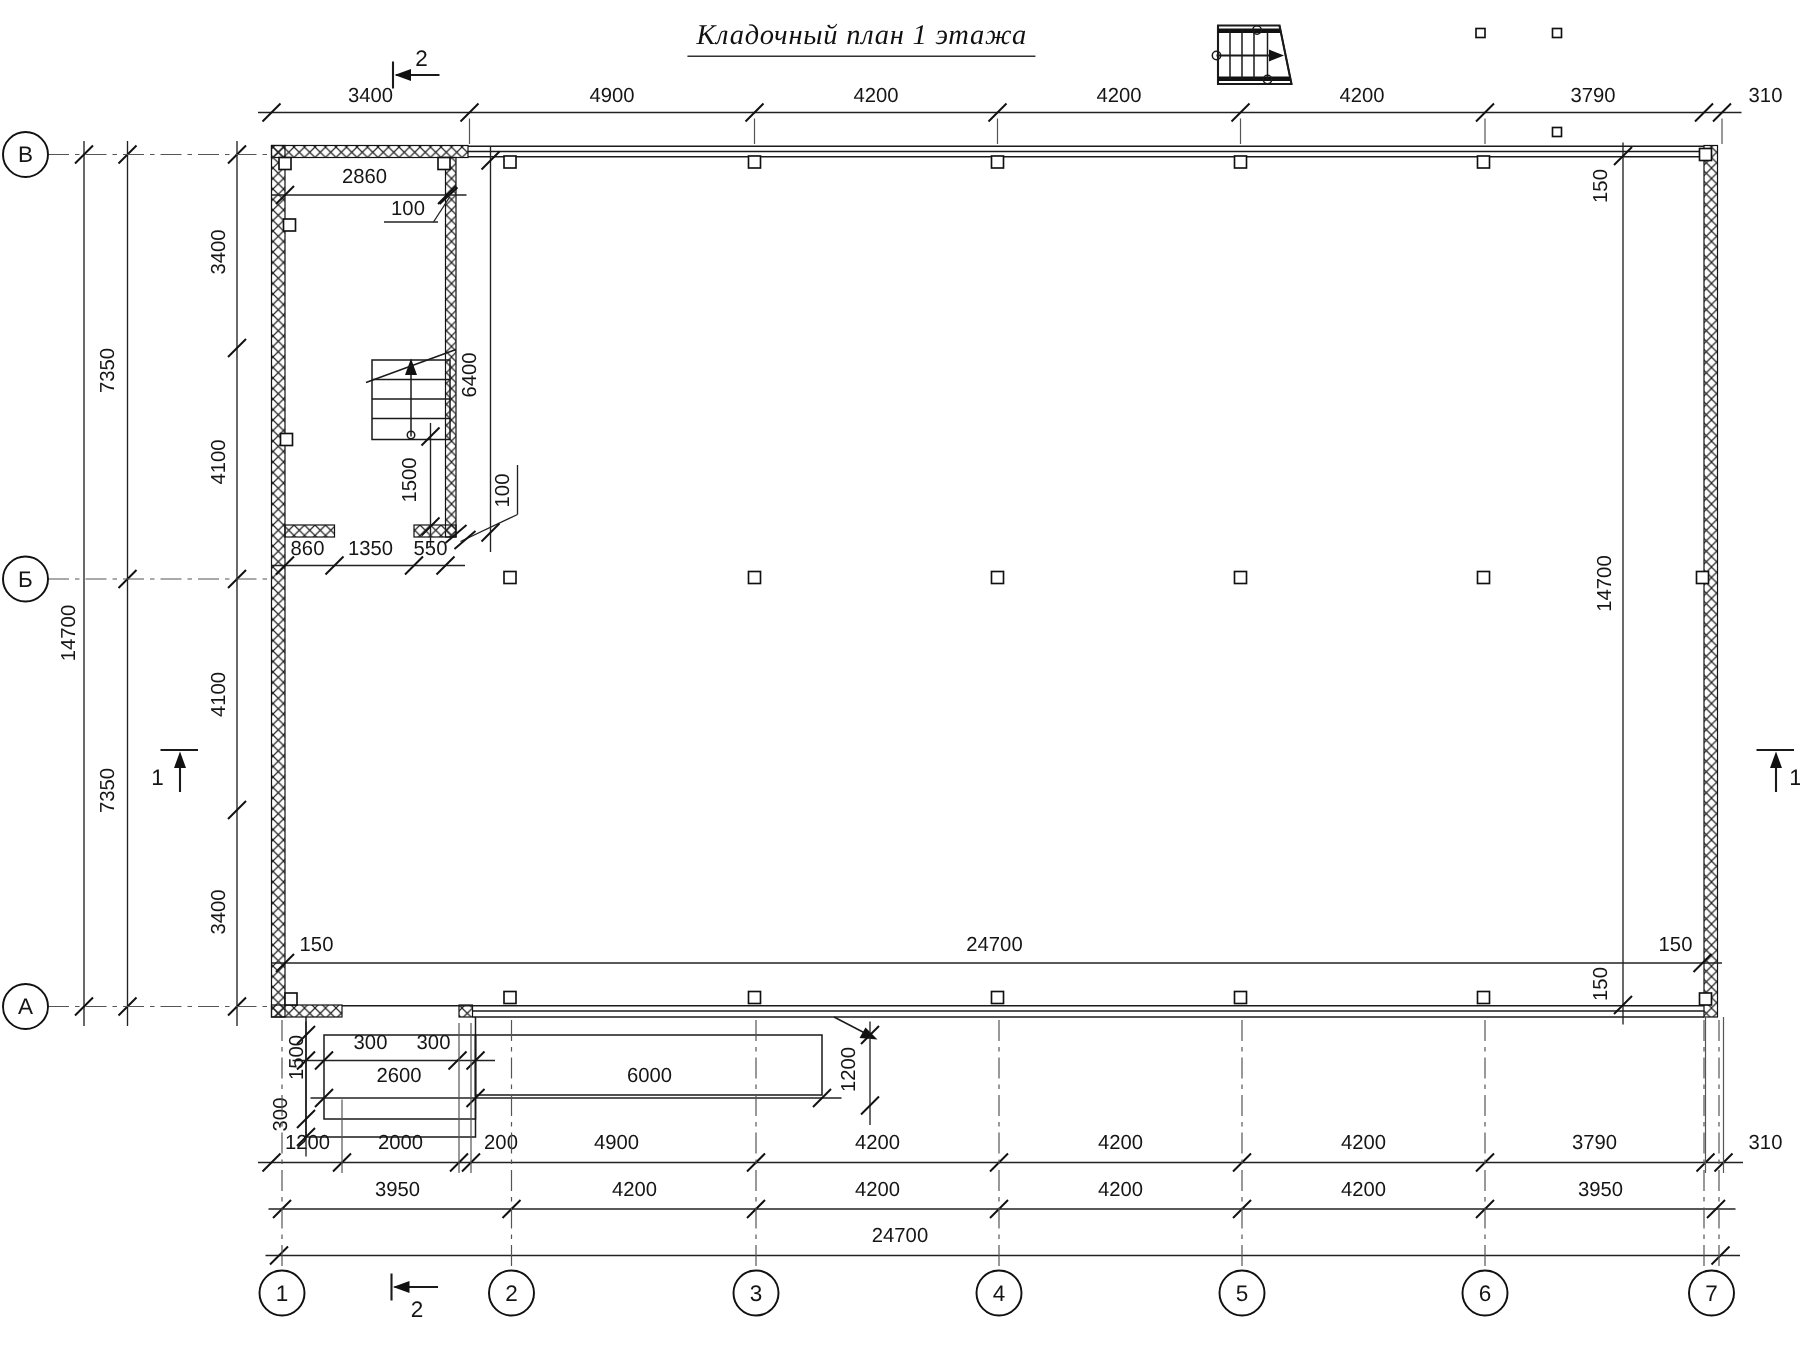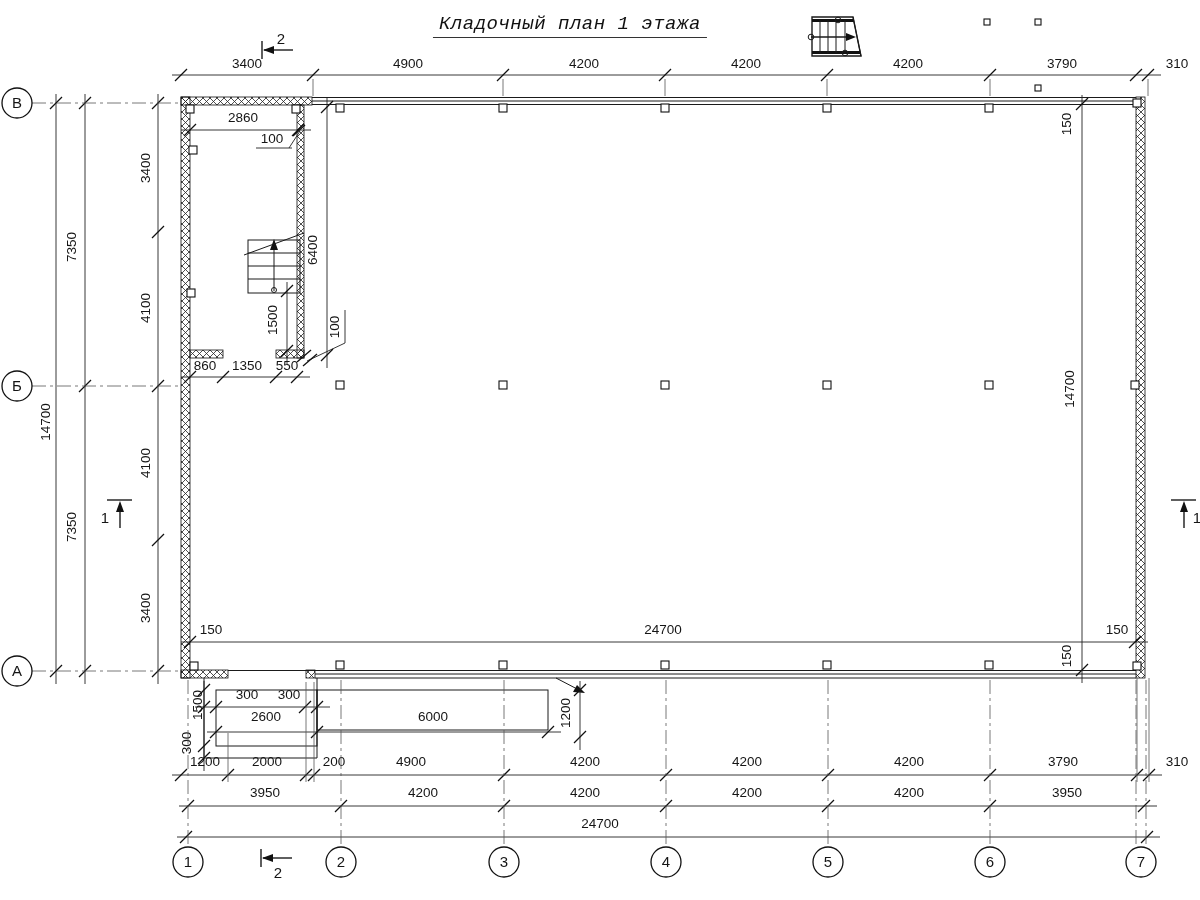--- a/index.html
+++ b/index.html
@@ -1,19 +1,19 @@
 <!DOCTYPE html>
 <html><head>
 <meta charset="utf-8">
 <style>
   html,body{margin:0;padding:0;background:#fff;}
   .canvas{position:relative;width:1200px;height:900px;background:#ffffff;overflow:hidden;
           font-family:"Liberation Sans",sans-serif;}
   .title{position:absolute;left:50%;top:13px;transform:translateX(-61%);
-         font-family:Liberation Mono, monospace;font-style:italic;font-size:19px;color:#111;
+         font-family:Liberation Serif, serif;font-style:italic;font-size:19px;color:#111;
          border-bottom:1.6px solid #333;padding:0 6px 2px 6px;letter-spacing:.5px;}
   svg{position:absolute;left:0;top:0;}
   .w{fill:url(#hatch);stroke:#111;stroke-width:.8;}
   .ln{stroke:#1a1a1a;stroke-width:1;fill:none;}
   .ln2{stroke:#1a1a1a;stroke-width:1.4;fill:none;}
   .thick{stroke:#111;stroke-width:3;fill:none;}
   .light{stroke:#555;stroke-width:.8;fill:none;}
   .dim{stroke:#222;stroke-width:.9;fill:none;}
   .tick{stroke:#111;stroke-width:1.3;}
   .sq{fill:#fff;stroke:#111;stroke-width:1.1;}

